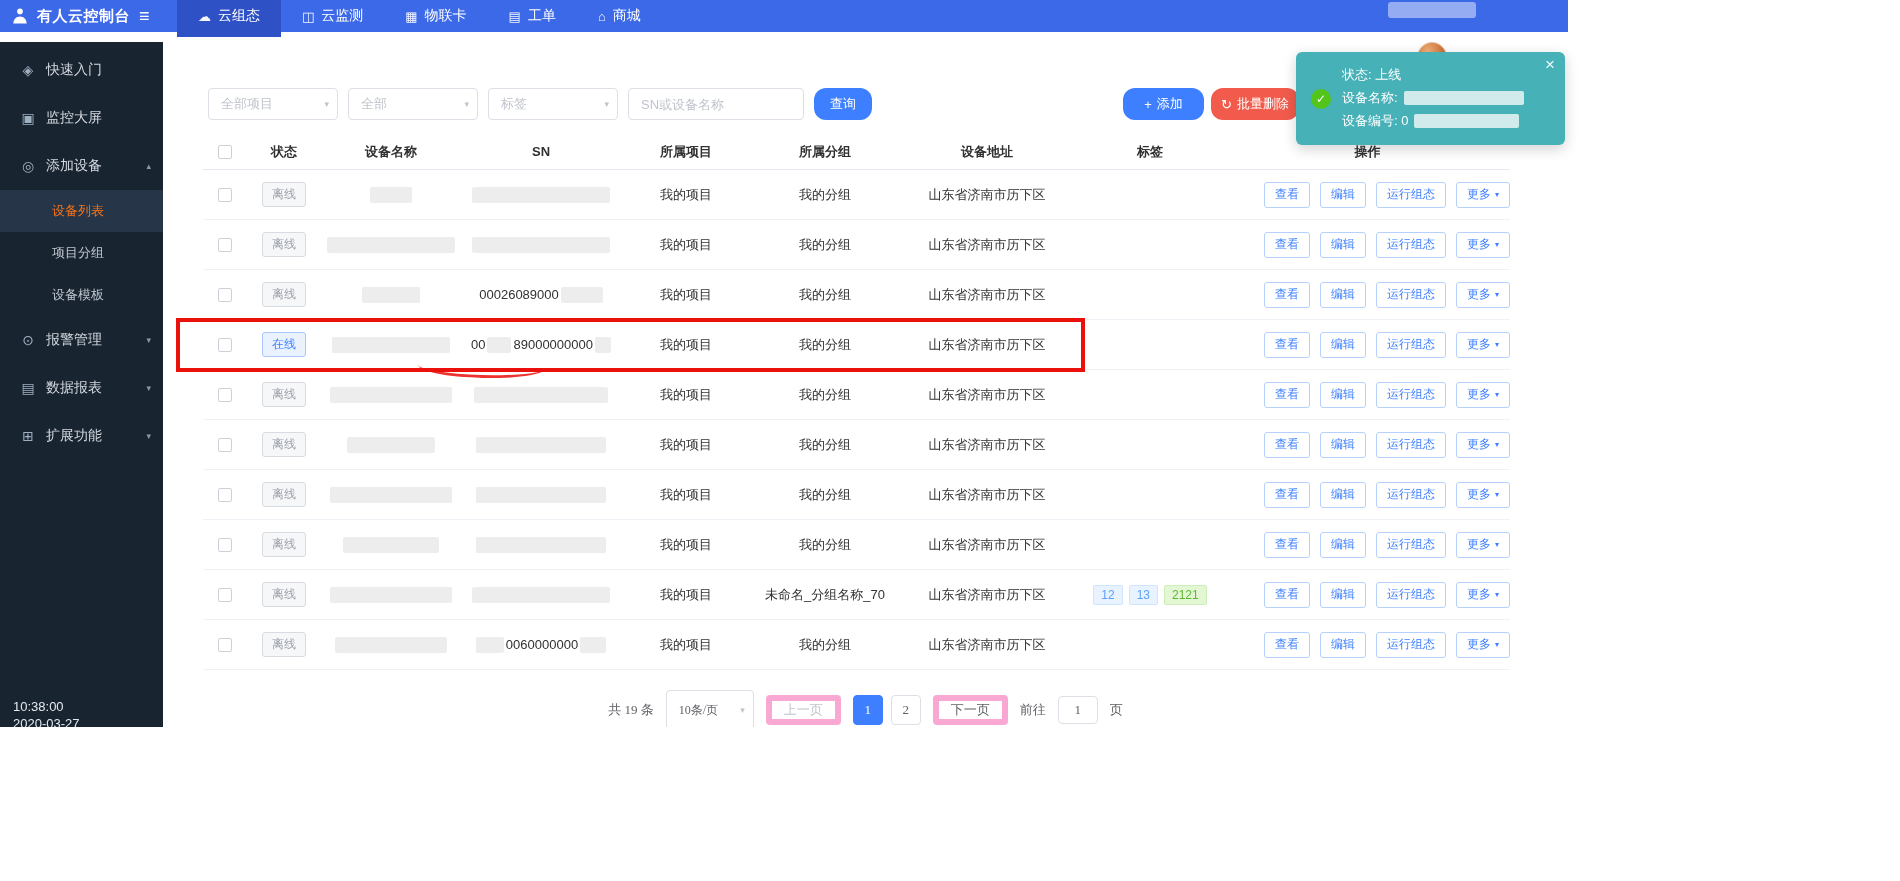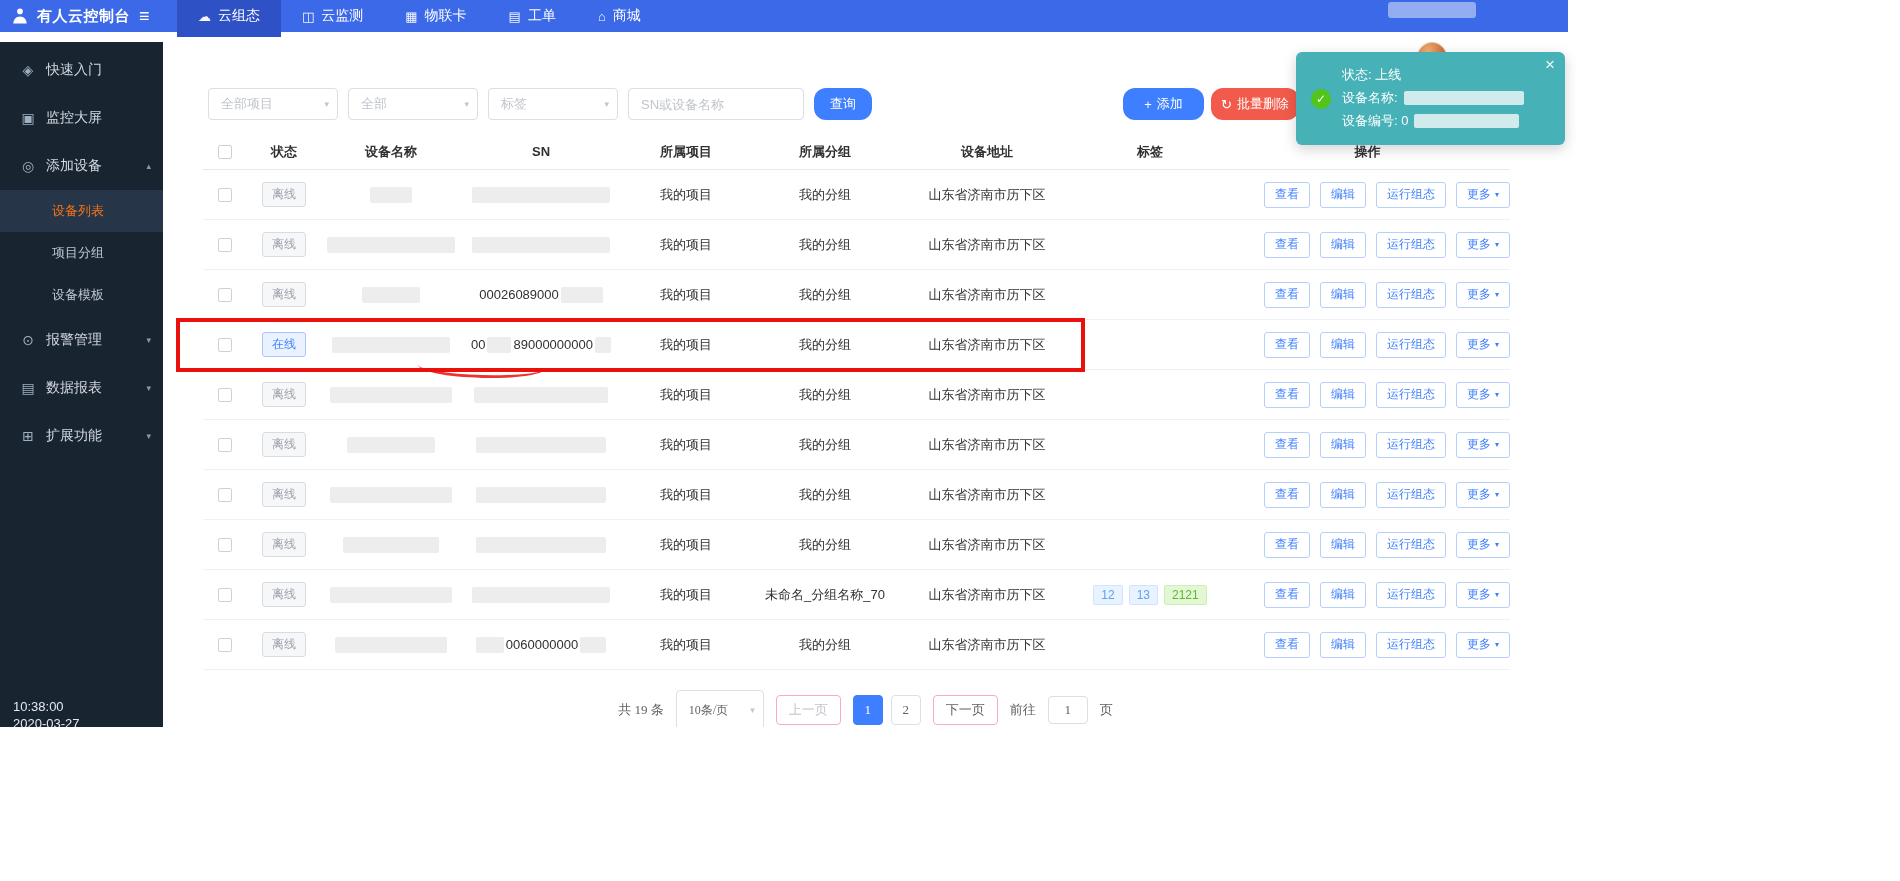--- a/index.html
+++ b/index.html
@@ -75,21 +75,21 @@
   .tag.blue  { color:#5aa2f8; background:#e8f3ff; border:1px solid #cfe5ff; }
   .tag.green { color:#5fb832; background:#e3f7d4; border:1px solid #cdeeb8; }
 
   
   .red-box { position:absolute; left:13px; top:276px; width:909px; height:54px; border:4px solid #ea100c; z-index:6; pointer-events:none; }
   .red-scribble { position:absolute; left:255px; top:322px; width:128px; height:14px; border-bottom:3px solid #ea100c; border-radius:0 0 60% 60%/0 0 100% 100%; transform:rotate(1.5deg); opacity:.85; z-index:6; pointer-events:none; }
 
   
   .pagination { position:absolute; left:0; top:648px; width:1405px; display:flex; align-items:center; justify-content:center; gap:12px; font-size:13px; color:#606266;font-family:Liberation Serif, serif; }
   .pg-size { width:88px; height:40px; font-size:12px; color:#606266; }
-  .pg-btn { height:30px; padding:0 12px; background:#fff; border:1px solid #f9a8d4; border-radius:4px; color:#606266; font-size:13px; cursor:pointer; font-family:inherit; }
+  .pg-btn { height:30px; padding:0 12px; background:#fff; border:6px solid #f9a8d4; border-radius:4px; color:#606266; font-size:13px; cursor:pointer; font-family:inherit; }
   .pg-btn.disabled { color:#c0c4cc; }
   .pg-pages { display:flex; gap:8px; }
   .pg-num { width:30px; height:30px; border:1px solid #dcdfe6; border-radius:4px; background:#fff; color:#606266; display:flex; align-items:center; justify-content:center; cursor:pointer; font-size:13px; font-family:inherit; }
   .pg-num.active { background:#3d7fff; border-color:#3d7fff; color:#fff; }
   .pg-input { width:40px; height:28px; border:1px solid #dcdfe6; border-radius:4px; text-align:center; font-size:13px; color:#606266; outline:none; font-family:inherit; }
 
   
   .toast { position:absolute; left:1296px; top:52px; width:269px; height:93px; background:#47b1b8; border-radius:6px; color:#fff; z-index:30; padding:11px 14px 11px 46px; box-shadow:0 4px 14px rgba(0,0,0,.18); }
   .toast-check { position:absolute; left:15px; top:37px; width:20px; height:20px; border-radius:50%; background:#52c41a; color:#fff; font-size:12px; display:flex; align-items:center; justify-content:center; }
   .toast-close { position:absolute; right:10px; top:3px; font-size:17px; cursor:pointer; opacity:.9; }

